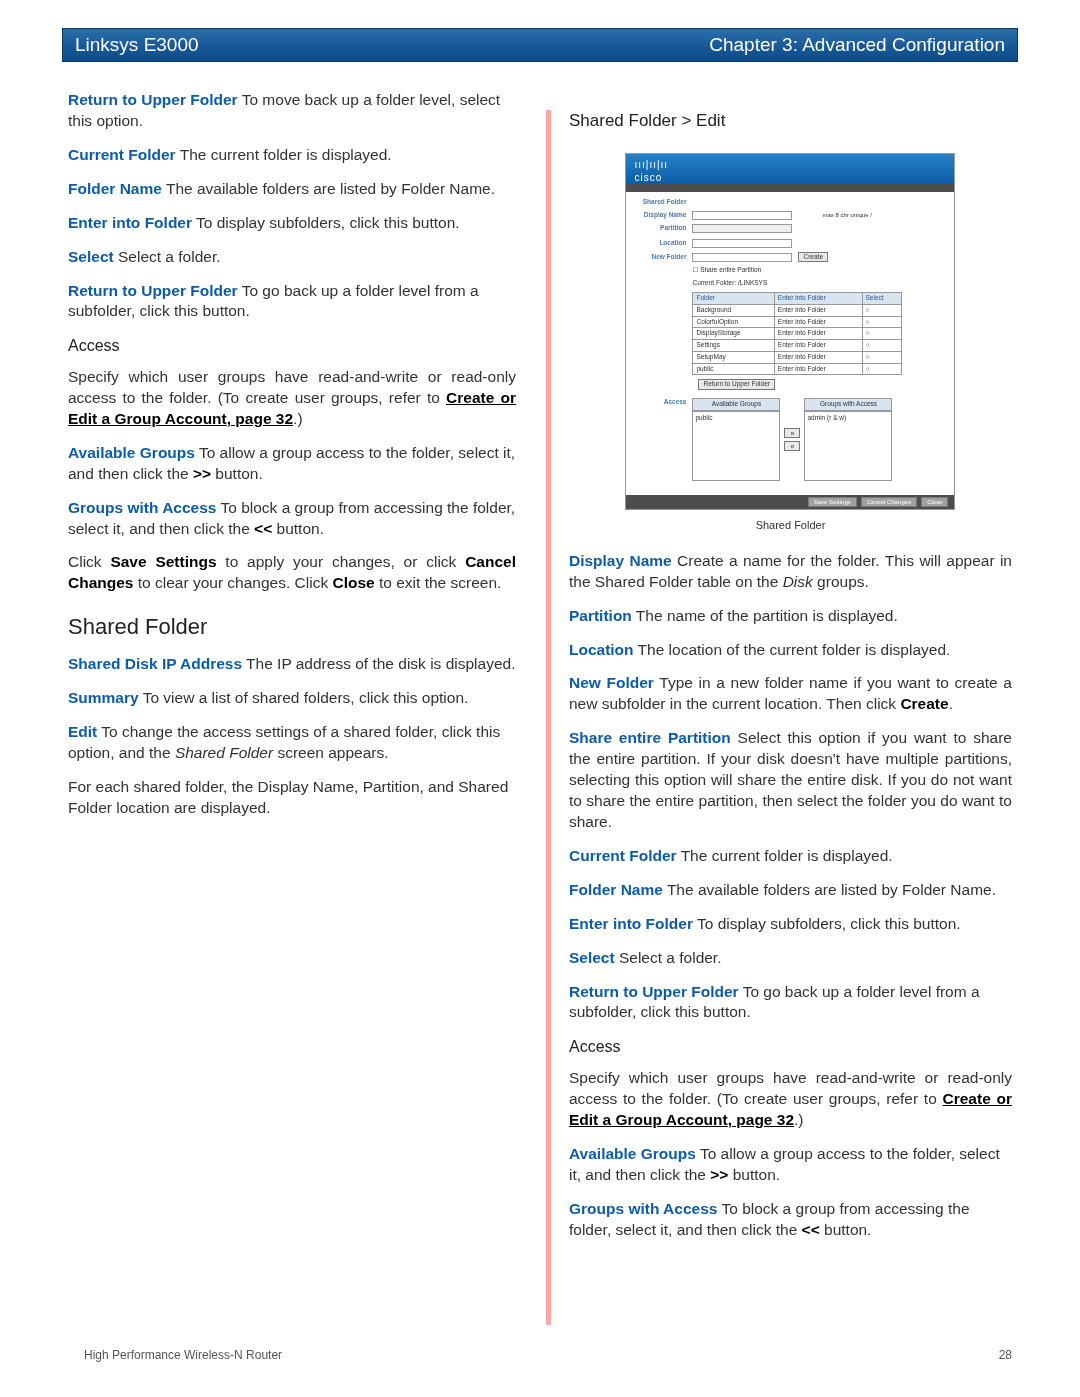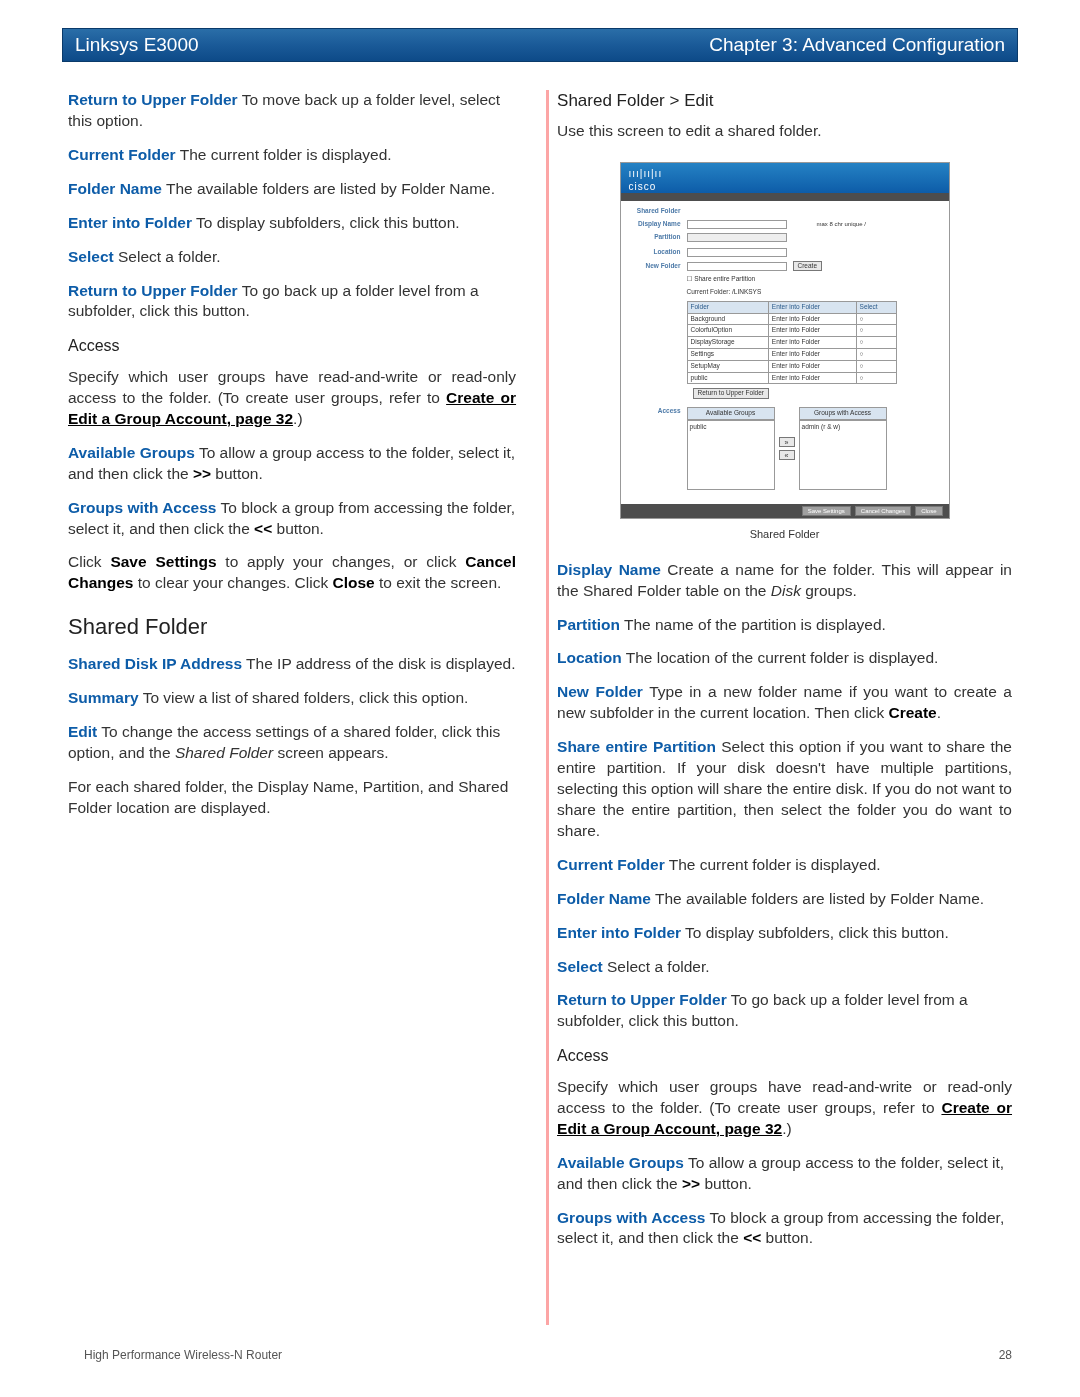--- a/index.html
+++ b/index.html
@@ -36,23 +36,24 @@
     right: 68px;
     bottom: 72px;
     display: flex;
     gap: 12px;
   }
   .col {
     width: 50%;
     padding-right: 18px;
   }
   .col + .col {
-    padding-left: 8px;
+    padding-left: 18px;
     padding-right: 0;
-    border-left: 3px solid #fca5a5;
+    border-left: 5px solid #fca5a5;
+    margin-top: 20px;
   }
   p { margin-bottom: 13px; }
   .term { color: #0d5ca8; font-weight: bold; }
   .bold { font-weight: bold; color: #000; }
   .ital { font-style: italic; }
   h2 {
     font-size: 22px;
     font-weight: 400;
     color: #222;
     margin: 18px 0 12px 0;
@@ -139,21 +140,20 @@
     <p class="justify"><span>Click </span><span class="bold">Save Settings</span><span> to apply your changes, or click </span><span class="bold">Cancel Changes</span><span> to clear your changes. Click </span><span class="bold">Close</span><span> to exit the screen.</span></p>
     <h2>Shared Folder</h2>
     <p class="justify"><span class="term">Shared Disk IP Address</span><span>  The IP address of the disk is displayed.</span></p>
     <p><span class="term">Summary</span><span>  To view a list of shared folders, click this option.</span></p>
     <p><span class="term">Edit</span><span>  To change the access settings of a shared folder, click this option, and the </span><span class="ital">Shared Folder</span><span> screen appears.</span></p>
     <p><span>For each shared folder, the Display Name, Partition, and Shared Folder location are displayed.</span></p>
   </div>
 
   <div class="col">
     <h3>Shared Folder &gt; Edit</h3>
-    <p>Use this screen to edit a shared folder.</p>
 
     <div class="figure">
       <div class="fig-top">ııı|ıı|ıı<br><span>cisco</span></div>
       <div class="fig-tabs"></div>
       <div class="fig-body">
         <div class="fig-row">
             <div class="fig-lab">Shared Folder</div>
           </div>
         <div class="fig-row">
             <div class="fig-lab">Display Name</div>

